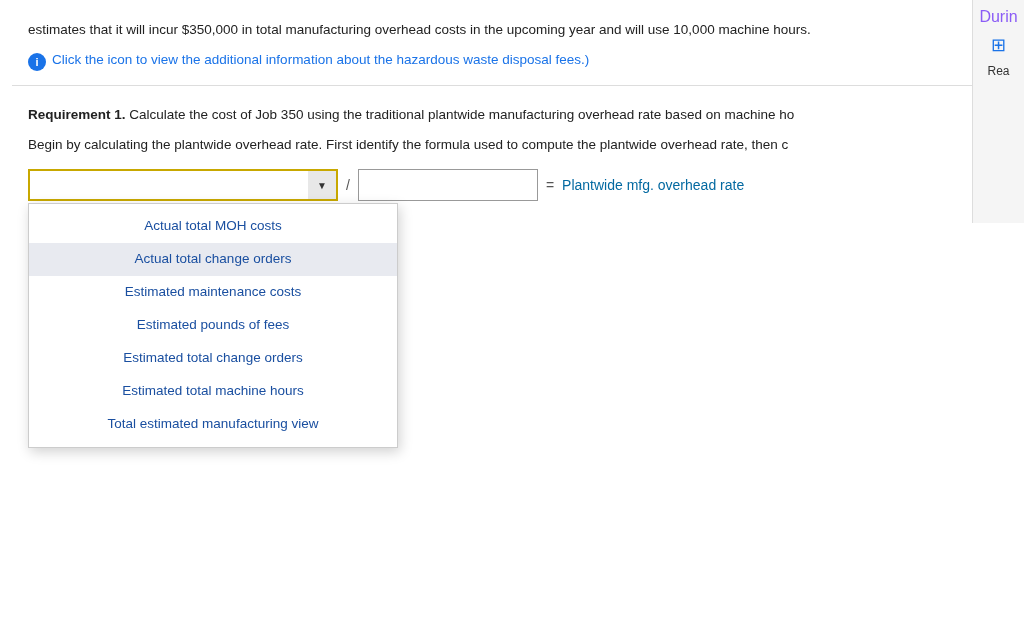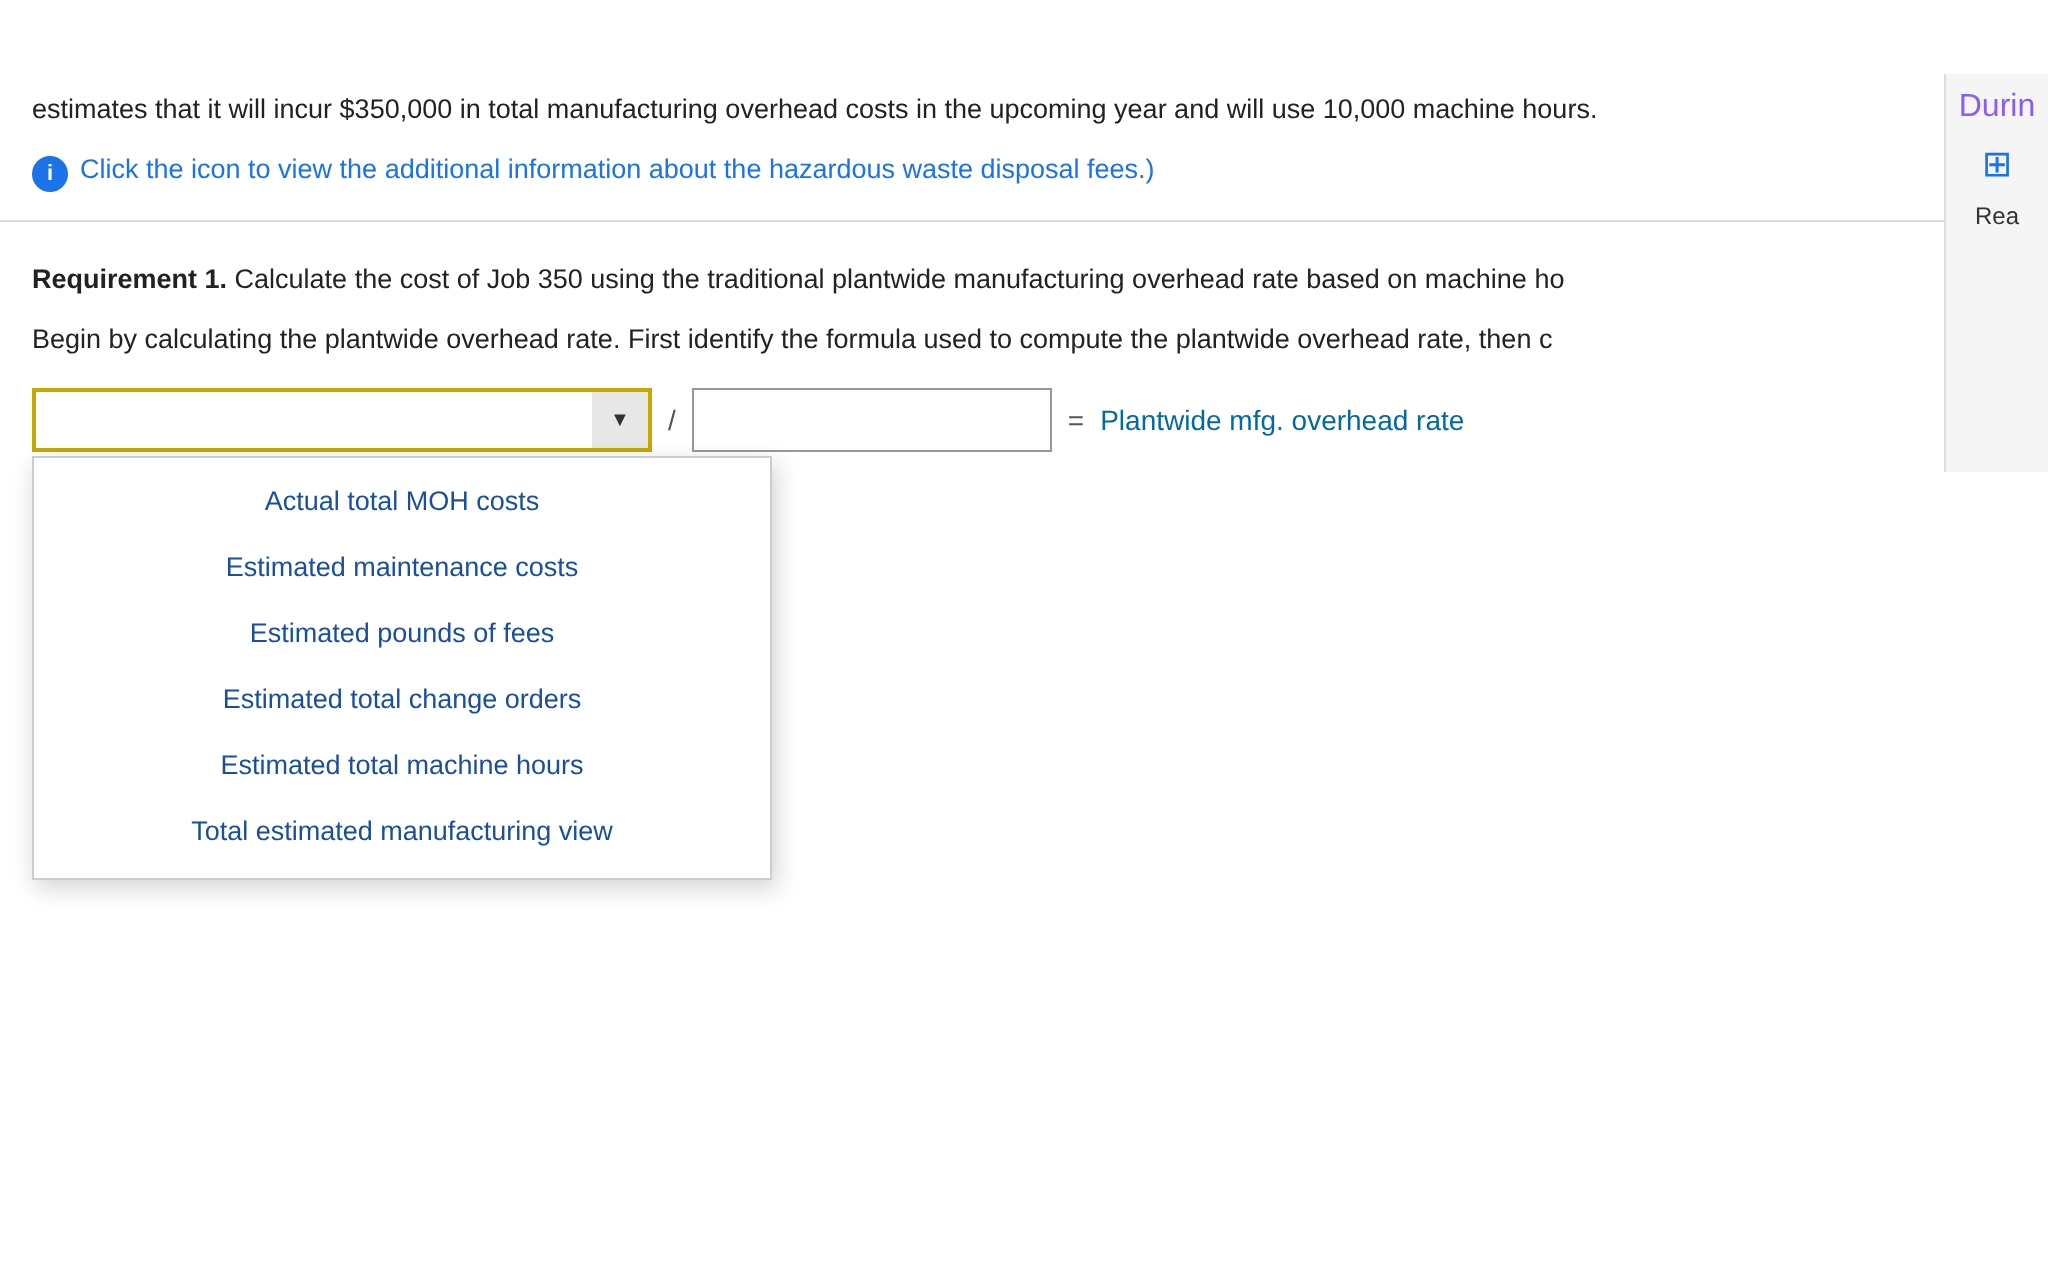--- a/index.html
+++ b/index.html
@@ -13,23 +13,22 @@
       font-size: 14px;
       background: #fff;
       color: #000;
       width: 1024px;
       height: 640px;
       overflow: hidden;
       position: relative;
     }
 
     .main-content {
-      padding: 0;
+      padding: 12px;
       position: relative;
-      margin-top: 37px;
     }
 
     .top-text {
       padding: 8px 16px 6px 16px;
       font-size: 13.5px;
       line-height: 1.5;
       color: #222;
       border-bottom: none;
     }
 
@@ -241,20 +240,21 @@
     </div>
     <div class="begin-text">Begin by calculating the plantwide overhead rate. First identify the formula used to compute the plantwide overhead rate, then c</div>
 
     <div class="formula-row">
       <div class="dropdown-container">
         <div class="dropdown-select"></div>
         <div class="dropdown-arrow"></div>
 
         <div class="dropdown-menu">
           <div class="dropdown-item">Actual total MOH costs</div>
+          <div class="dropdown-item selected">Actual total change orders</div>
           <div class="dropdown-item">Estimated maintenance costs</div>
           <div class="dropdown-item">Estimated pounds of fees</div>
           <div class="dropdown-item">Estimated total change orders</div>
           <div class="dropdown-item">Estimated total machine hours</div>
           <div class="dropdown-item">Total estimated manufacturing view</div>
         </div>
       </div>
 
       <span class="slash-text">/</span>
 

